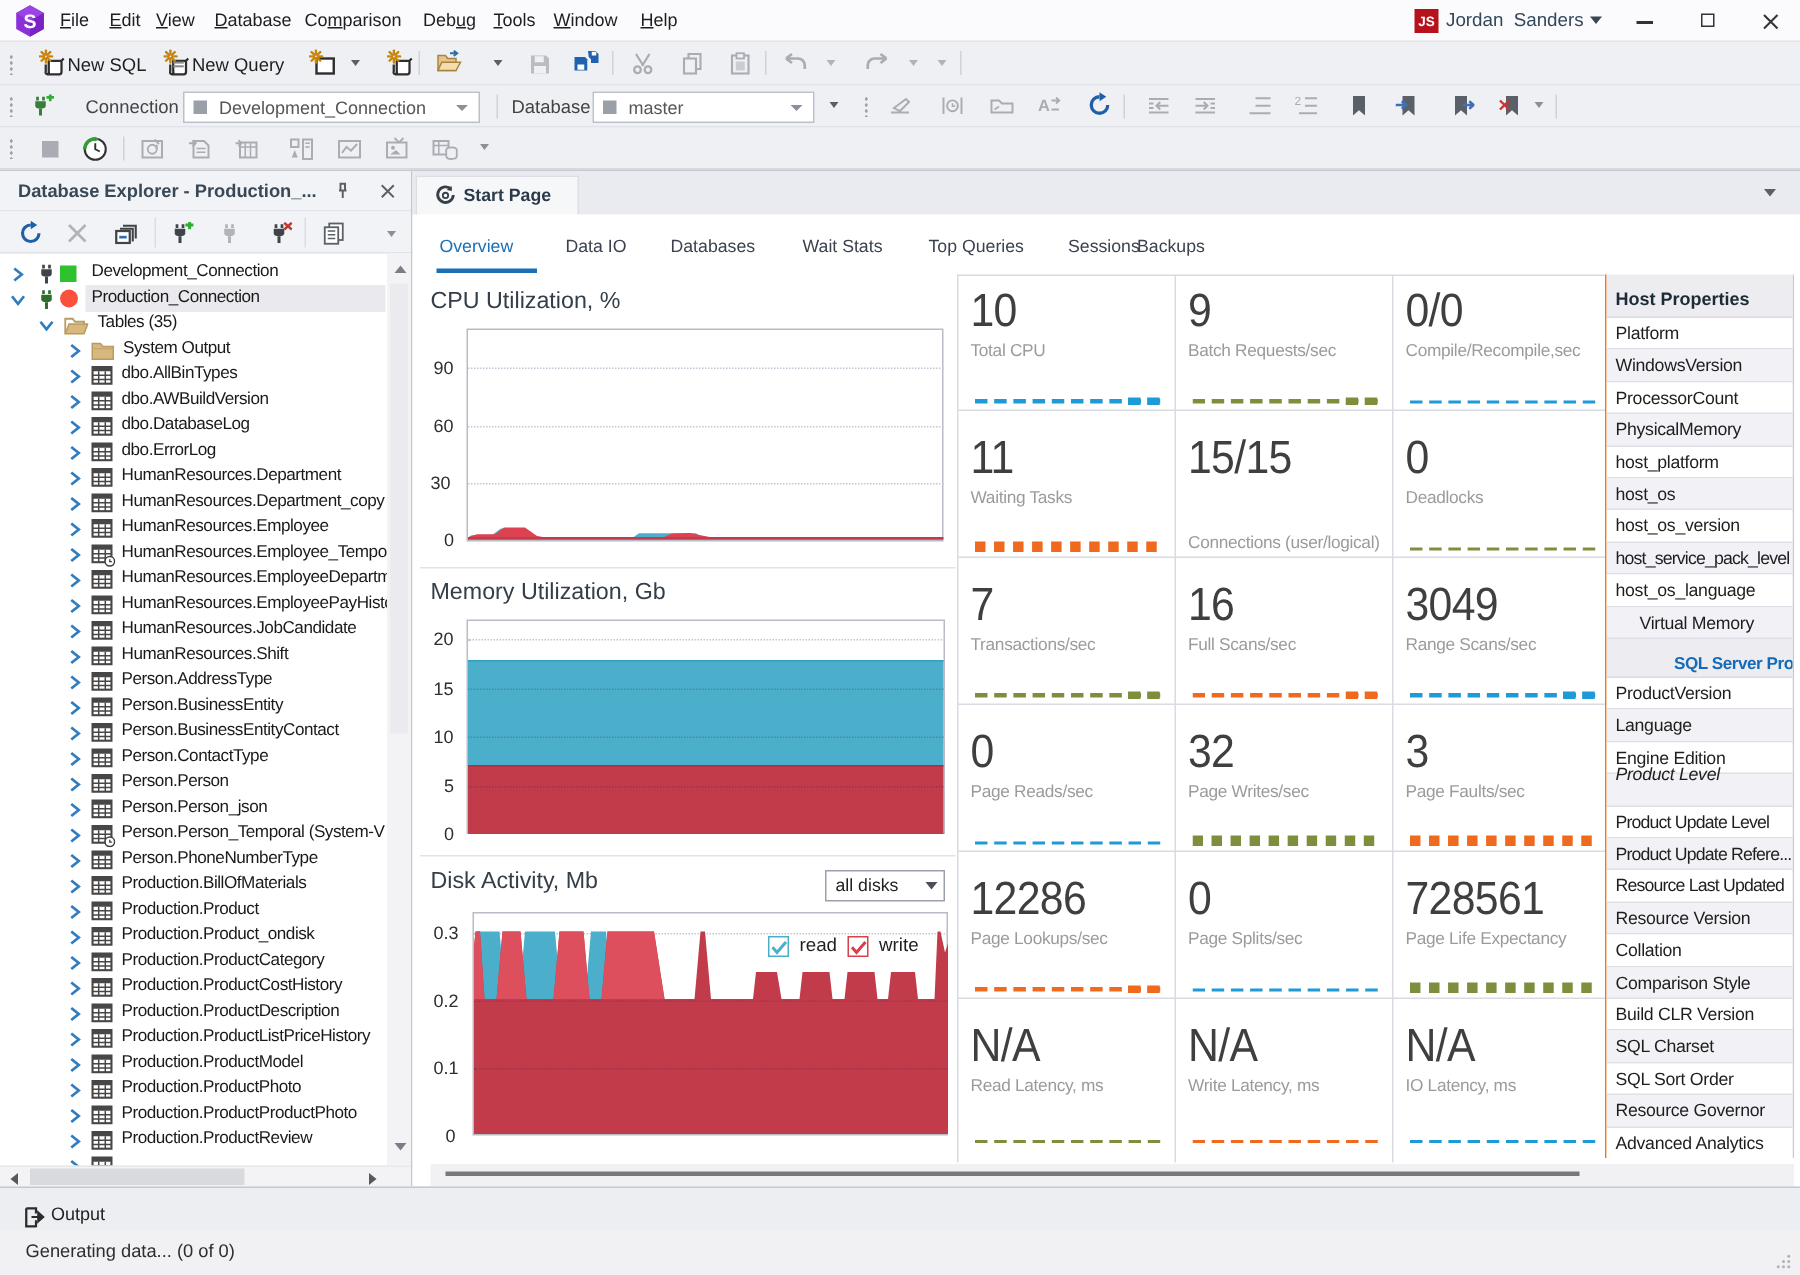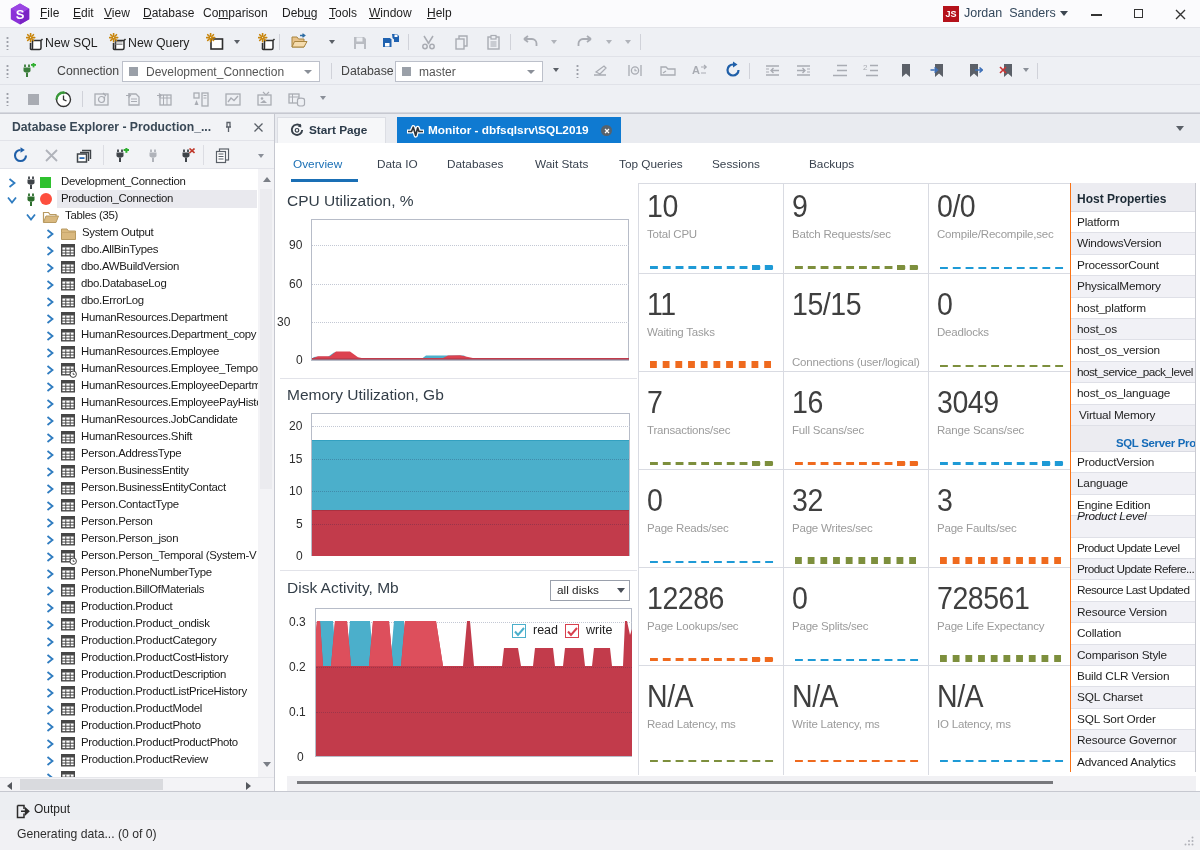--- a/index.html
+++ b/index.html
@@ -656,50 +656,39 @@
 <div class="abs" style="left:20px;top:665px;width:143px;height:11px;background:#d9dade;"></div>
 </div>
 <div class="abs" style="left:275px;top:113px;width:925px;height:30px;background:#e9ebf0;border-top:1px solid #c6c8d0;">
 <div class="abs" style="left:2px;top:3px;width:109px;height:27px;background:#f6f7f9;border:1px solid #dcdee4;border-bottom:none;"></div>
 <svg class="abs" style="left:15px;top:9px" width="14" height="14" viewBox="0 0 14 14">
 <path d="M10.8 3.2 A5.2 5.2 0 1 0 12.2 7" fill="none" stroke="#37404a" stroke-width="1.9"></path>
 <path d="M10.9 0.8 L11.3 4.4 L7.8 3.6 Z" fill="#37404a"></path>
 <path d="M7 5.5 A1.8 1.8 0 1 0 7 9.1 A1.8 1.8 0 1 0 7 5.5" fill="none" stroke="#37404a" stroke-width="1.2"></path>
 </svg>
 <div class="abs t" style="left:34px;top:9px;font-size:11.8px;font-weight:bold;color:#2b3a49;">Start Page</div>
-<div class="abs" style="left:122px;top:3px;width:224px;height:27px;background:#0f7ad1;">
-<svg class="abs" style="left:10px;top:7px" width="17" height="14" viewBox="0 0 17 14">
-<path d="M1 7.5 H4.5 L6.3 3.2 L8.7 11.5 L10.7 3.8 L12 7.5 H16" fill="none" stroke="#fff" stroke-width="4.2" stroke-linejoin="round" stroke-linecap="round"></path>
-<path d="M1 7.5 H4.5 L6.3 3.2 L8.7 11.5 L10.7 3.8 L12 7.5 H16" fill="none" stroke="#2e3338" stroke-width="1.7" stroke-linejoin="round"></path>
-</svg>
-<div class="abs t" style="left:31px;top:6px;font-size:11.8px;font-weight:bold;color:#fff;">Monitor - dbfsqlsrv\SQL2019</div>
-<div class="abs" style="left:204px;top:8px;width:11px;height:11px;border-radius:50%;background:#57626c;"></div>
-<svg class="abs" style="left:206.8px;top:10.8px" width="6" height="6" viewBox="0 0 6 6">
-        <path d="M1 1 L5 5 M5 1 L1 5" stroke="#fff" stroke-width="1.2"></path>
-      </svg>
-</div>
 <div class="abs" style="left:901px;top:12px;width:0;height:0;border-left:4.5px solid transparent;border-right:4.5px solid transparent;border-top:5px solid #5a6068;"></div>
 </div>
 <div class="abs" style="left:275px;top:143px;width:925px;height:648px;background:#fff;">
 <div class="abs t" style="left:18px;top:14px;font-size:11.8px;color:#1a6fb5;">Overview</div>
 <div class="abs t" style="left:102px;top:14px;font-size:11.8px;color:#39424e;">Data IO</div>
 <div class="abs t" style="left:172px;top:14px;font-size:11.8px;color:#39424e;">Databases</div>
 <div class="abs t" style="left:260px;top:14px;font-size:11.8px;color:#39424e;">Wait Stats</div>
 <div class="abs t" style="left:344px;top:14px;font-size:11.8px;color:#39424e;">Top Queries</div>
 <div class="abs t" style="left:437px;top:14px;font-size:11.8px;color:#39424e;">Sessions</div>
-<div class="abs t" style="left:534px;top:14px;font-size:11.8px;color:#39424e;text-align:center;">Backups</div>
+<div class="abs t" style="left:483px;top:14px;font-size:11.8px;color:#39424e;text-align:center;">Backups</div>
 <div class="abs" style="left:16px;top:36px;width:67px;height:3px;background:#1a6fb5;"></div>
 <div class="abs t" style="left:12px;top:49px;font-size:15.5px;color:#333e48;">CPU Utilization, %</div>
 <div class="abs" style="left:36px;top:76px;width:318px;height:142px;border:1px solid #b7bcc8;background:#fff;"></div>
 <div class="abs" style="left:37px;top:101.5px;width:317px;border-top:1px dotted #c3c8d4;"></div>
 <div class="abs t" style="left:14px;top:95px;font-size:12px;color:#2e2e2e;">90</div>
 <div class="abs" style="left:37px;top:140.5px;width:317px;border-top:1px dotted #c3c8d4;"></div>
 <div class="abs t" style="left:14px;top:134px;font-size:12px;color:#2e2e2e;">60</div>
 <div class="abs" style="left:37px;top:178.5px;width:317px;border-top:1px dotted #c3c8d4;"></div>
-<div class="abs t" style="left:2px;top:172px;font-size:12px;color:#2e2e2e;">30</div>
+<div class="abs t" style="left:12px;top:172px;font-size:12px;color:#2e2e2e;">30</div>
 <div class="abs t" style="left:21px;top:210px;font-size:12px;color:#2e2e2e;">0</div>
 <svg class="abs" style="left:37px;top:77px" width="317" height="140" viewBox="0 0 317 140">
 <path d="M0 138.4 L2 137 L4 136.7 L16 136.7 L22 132.4 L38 132.4 L44 137.5 L50 138.4 L110 138.4 L114 135.5 L152 135.5 L156 138.4 H317 V140 H0 Z" fill="#4bafcb"></path>
 <path d="M0 138.4 L4 136.9 L6 136.2 L18 136.2 L24 131.6 L38 131.6 L46 137.3 L52 138.4 L130 138.4 L136 135.6 L148 135.3 L156 137 L162 138.2 L170 138.4 H317 V139.6 H0 Z" fill="#dc4250"></path>
 <path d="M0 138.6 H317" stroke="#c23b4b" stroke-width="1.3" fill="none"></path>
 </svg>
 <div class="abs t" style="left:12px;top:243px;font-size:15.5px;color:#333e48;">Memory Utilization, Gb</div>
 <div class="abs" style="left:36px;top:270px;width:319px;height:143px;border:1px solid #b7bcc8;background:#fff;"></div>
 <div class="abs" style="left:37px;top:282.5px;width:318px;border-top:1px dotted #c3c8d4;"></div>
 <div class="abs t" style="left:14px;top:276px;font-size:12px;color:#2e2e2e;">20</div>
@@ -839,21 +828,21 @@
 <div class="abs t" style="left:6px;top:117.6px;font-size:11.8px;letter-spacing:-0.2px;color:#1e1e1e;">host_platform</div>
 <div class="abs" style="left:0;top:136.0px;width:125px;height:21.4px;background:#f1f1f6;border-bottom:1px solid #dfe0e7;"></div>
 <div class="abs t" style="left:6px;top:139.0px;font-size:11.8px;letter-spacing:-0.2px;color:#1e1e1e;">host_os</div>
 <div class="abs" style="left:0;top:157.4px;width:125px;height:21.4px;background:#fff;border-bottom:1px solid #dfe0e7;"></div>
 <div class="abs t" style="left:6px;top:160.4px;font-size:11.8px;letter-spacing:-0.2px;color:#1e1e1e;">host_os_version</div>
 <div class="abs" style="left:0;top:178.8px;width:125px;height:21.4px;background:#f1f1f6;border-bottom:1px solid #dfe0e7;"></div>
 <div class="abs t" style="left:6px;top:181.8px;font-size:11.8px;letter-spacing:-0.55px;color:#1e1e1e;">host_service_pack_level</div>
 <div class="abs" style="left:0;top:200.20000000000002px;width:125px;height:21.4px;background:#fff;border-bottom:1px solid #dfe0e7;"></div>
 <div class="abs t" style="left:6px;top:203.20000000000002px;font-size:11.8px;letter-spacing:-0.2px;color:#1e1e1e;">host_os_language</div>
 <div class="abs" style="left:0;top:221.60000000000002px;width:125px;height:21.4px;background:#f1f1f6;border-bottom:1px solid #dfe0e7;"></div>
-<div class="abs t" style="left:8px;top:224.60000000000002px;font-size:11.8px;letter-spacing:-0.2px;color:#1e1e1e;">Virtual Memory</div>
+<div class="abs t" style="left:22px;top:224.60000000000002px;font-size:11.8px;letter-spacing:-0.2px;color:#1e1e1e;">Virtual Memory</div>
 <div class="abs" style="left:0;top:243.00000000000003px;width:125px;height:26px;background:#ececf1;border-bottom:1px solid #d9dae2;"></div>
 <div class="abs t" style="left:6px;top:254.00000000000003px;font-size:11.4px;letter-spacing:-0.3px;font-weight:bold;color:#156bb8;margin-left:39px;">SQL Server Properties</div>
 <div class="abs" style="left:0;top:269.0px;width:125px;height:21.4px;background:#fff;border-bottom:1px solid #dfe0e7;"></div>
 <div class="abs t" style="left:6px;top:272.0px;font-size:11.8px;letter-spacing:-0.2px;color:#1e1e1e;">ProductVersion</div>
 <div class="abs" style="left:0;top:290.4px;width:125px;height:21.4px;background:#f1f1f6;border-bottom:1px solid #dfe0e7;"></div>
 <div class="abs t" style="left:6px;top:293.4px;font-size:11.8px;letter-spacing:-0.2px;color:#1e1e1e;">Language</div>
 <div class="abs" style="left:0;top:311.79999999999995px;width:125px;height:21.4px;background:#fff;border-bottom:1px solid #dfe0e7;"></div>
 <div class="abs t" style="left:6px;top:314.79999999999995px;font-size:11.8px;letter-spacing:-0.2px;color:#1e1e1e;">Engine Edition</div>
 <div class="abs" style="left:0;top:333.19999999999993px;width:125px;height:21.4px;background:#f1f1f6;border-bottom:1px solid #dfe0e7;"></div>
 <div class="abs t" style="left:6px;top:326px;font-size:11.8px;letter-spacing:-0.2px;color:#1e1e1e;font-style:italic;">Product Level</div>

